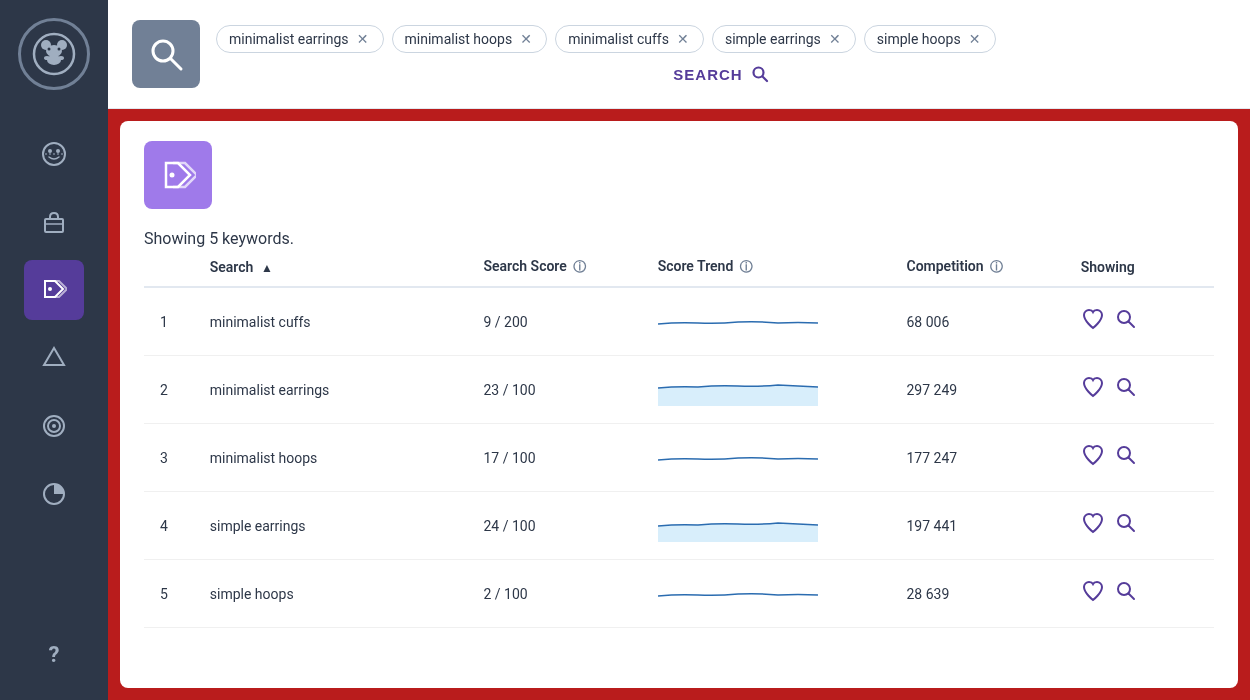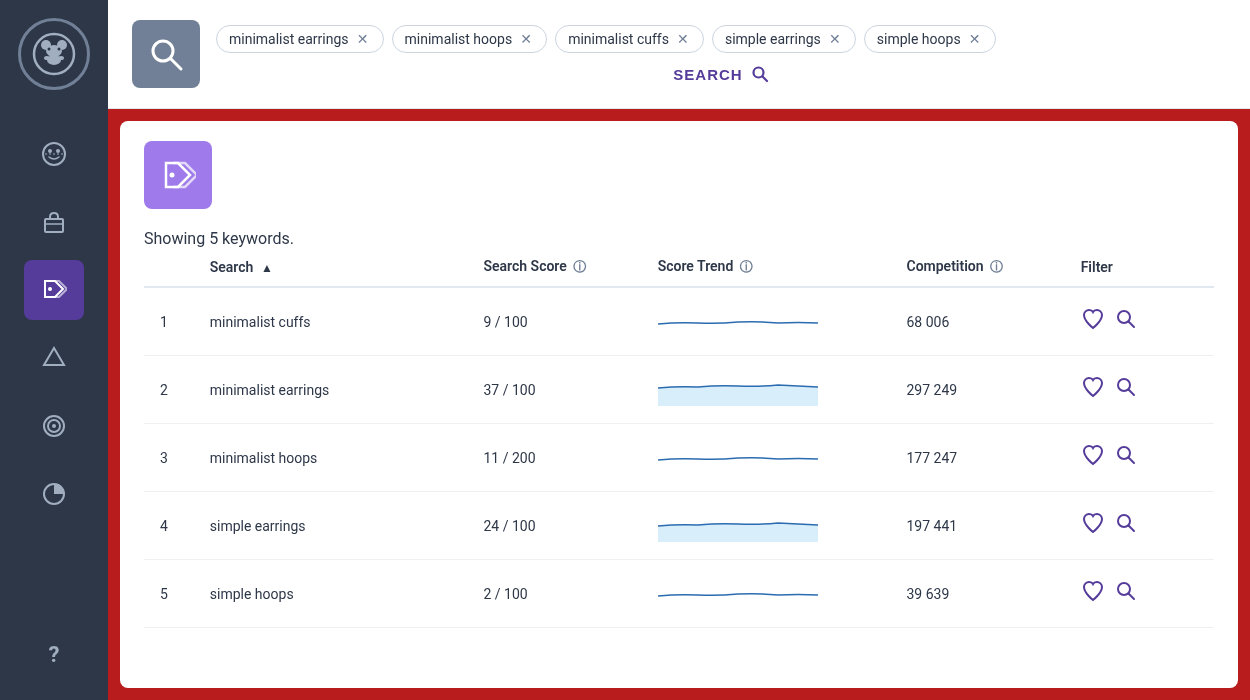--- a/index.html
+++ b/index.html
@@ -374,28 +374,28 @@
             <span class="info-icon">ⓘ</span>
           </th>
           <th class="trend-col">
             Score Trend
             <span class="info-icon">ⓘ</span>
           </th>
           <th class="competition-col">
             Competition
             <span class="info-icon">ⓘ</span>
           </th>
-          <th class="actions-col">Filter</th>
+          <th class="actions-col">Showing</th>
         </tr>
       </thead>
       <tbody id="table-body">
       <tr>
     <td class="row-num">1</td>
     <td class="keyword-col">minimalist cuffs</td>
-    <td class="score-col">9 / 100</td>
+    <td class="score-col">9 / 200</td>
     <td class="trend-col"><svg width="160" height="36" viewBox="0 0 160 36">
 
     <path d="M0,22 Q20,20 40,21 Q60,22 80,20 Q100,19 120,21 Q140,20 160,21" stroke="#2b6cb0" stroke-width="1.5" fill="none"></path>
   </svg></td>
     <td class="competition-col">68 006</td>
     <td class="actions-col">
       <div class="action-icons">
         <span class="action-icon" title="Favorite">
           <svg width="24" height="24" viewBox="0 0 24 24" fill="none">
             <path d="M12 21 C12 21 3 14 3 8 C3 5 5.5 3 8 3 C10 3 11.5 4 12 5 C12.5 4 14 3 16 3 C18.5 3 21 5 21 8 C21 14 12 21 12 21Z" stroke="#553c9a" stroke-width="2" fill="none"></path>
@@ -406,21 +406,21 @@
             <circle cx="9" cy="9" r="6" stroke="#553c9a" stroke-width="2" fill="none"></circle>
             <line x1="13.5" y1="13.5" x2="19" y2="19" stroke="#553c9a" stroke-width="2" stroke-linecap="round"></line>
           </svg>
         </span>
       </div>
     </td>
   </tr>
           <tr>
     <td class="row-num">2</td>
     <td class="keyword-col">minimalist earrings</td>
-    <td class="score-col">37 / 100</td>
+    <td class="score-col">23 / 100</td>
     <td class="trend-col"><svg width="160" height="36" viewBox="0 0 160 36">
     <path d="M0,18 Q20,16 40,17 Q60,15 80,16 Q100,17 120,15 Q140,16 160,17 L160,36 L0,36 Z" fill="#bee3f8" fill-opacity="0.6"></path>
     <path d="M0,18 Q20,16 40,17 Q60,15 80,16 Q100,17 120,15 Q140,16 160,17" stroke="#2b6cb0" stroke-width="1.5" fill="none"></path>
   </svg></td>
     <td class="competition-col">297 249</td>
     <td class="actions-col">
       <div class="action-icons">
         <span class="action-icon" title="Favorite">
           <svg width="24" height="24" viewBox="0 0 24 24" fill="none">
             <path d="M12 21 C12 21 3 14 3 8 C3 5 5.5 3 8 3 C10 3 11.5 4 12 5 C12.5 4 14 3 16 3 C18.5 3 21 5 21 8 C21 14 12 21 12 21Z" stroke="#553c9a" stroke-width="2" fill="none"></path>
@@ -431,21 +431,21 @@
             <circle cx="9" cy="9" r="6" stroke="#553c9a" stroke-width="2" fill="none"></circle>
             <line x1="13.5" y1="13.5" x2="19" y2="19" stroke="#553c9a" stroke-width="2" stroke-linecap="round"></line>
           </svg>
         </span>
       </div>
     </td>
   </tr>
           <tr>
     <td class="row-num">3</td>
     <td class="keyword-col">minimalist hoops</td>
-    <td class="score-col">11 / 200</td>
+    <td class="score-col">17 / 100</td>
     <td class="trend-col"><svg width="160" height="36" viewBox="0 0 160 36">
 
     <path d="M0,22 Q20,20 40,21 Q60,22 80,20 Q100,19 120,21 Q140,20 160,21" stroke="#2b6cb0" stroke-width="1.5" fill="none"></path>
   </svg></td>
     <td class="competition-col">177 247</td>
     <td class="actions-col">
       <div class="action-icons">
         <span class="action-icon" title="Favorite">
           <svg width="24" height="24" viewBox="0 0 24 24" fill="none">
             <path d="M12 21 C12 21 3 14 3 8 C3 5 5.5 3 8 3 C10 3 11.5 4 12 5 C12.5 4 14 3 16 3 C18.5 3 21 5 21 8 C21 14 12 21 12 21Z" stroke="#553c9a" stroke-width="2" fill="none"></path>
@@ -486,21 +486,21 @@
     </td>
   </tr>
           <tr>
     <td class="row-num">5</td>
     <td class="keyword-col">simple hoops</td>
     <td class="score-col">2 / 100</td>
     <td class="trend-col"><svg width="160" height="36" viewBox="0 0 160 36">
 
     <path d="M0,22 Q20,20 40,21 Q60,22 80,20 Q100,19 120,21 Q140,20 160,21" stroke="#2b6cb0" stroke-width="1.5" fill="none"></path>
   </svg></td>
-    <td class="competition-col">39 639</td>
+    <td class="competition-col">28 639</td>
     <td class="actions-col">
       <div class="action-icons">
         <span class="action-icon" title="Favorite">
           <svg width="24" height="24" viewBox="0 0 24 24" fill="none">
             <path d="M12 21 C12 21 3 14 3 8 C3 5 5.5 3 8 3 C10 3 11.5 4 12 5 C12.5 4 14 3 16 3 C18.5 3 21 5 21 8 C21 14 12 21 12 21Z" stroke="#553c9a" stroke-width="2" fill="none"></path>
           </svg>
         </span>
         <span class="action-icon" title="Search">
           <svg width="22" height="22" viewBox="0 0 22 22" fill="none">
             <circle cx="9" cy="9" r="6" stroke="#553c9a" stroke-width="2" fill="none"></circle>

